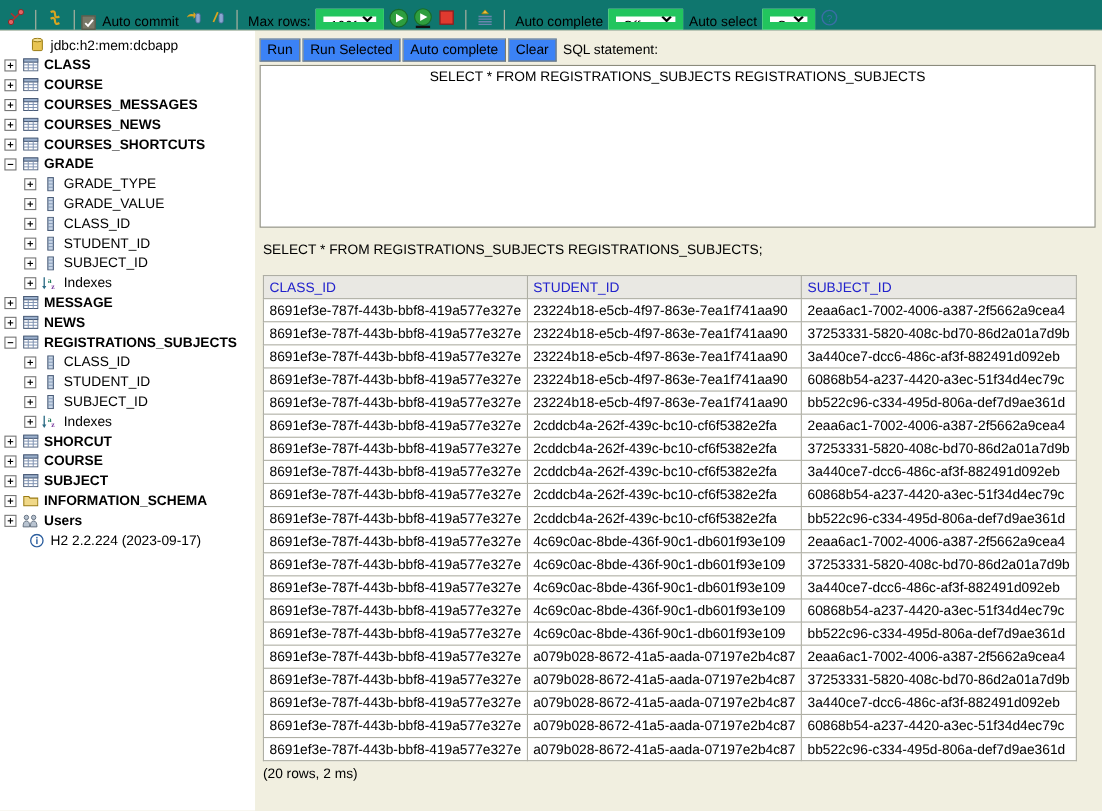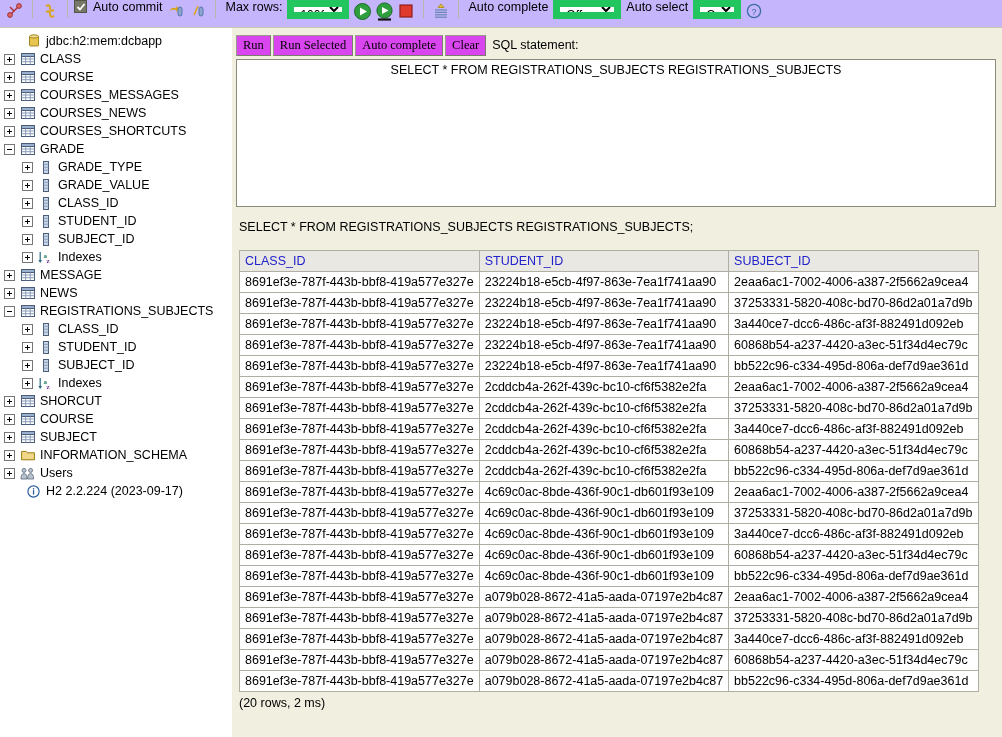--- a/index.html
+++ b/index.html
@@ -10,23 +10,23 @@
     background: #F1EFE0;
     font-family: "Liberation Sans", sans-serif;
     font-size: 12px;
     color: #000;
   }
 
   
   #toolbar {
     height: 28px;
     width: 1002px;
-    background: #c4b5fd;
+    background: #0f766e;
     display: flex;
-    align-items: flex-start;
+    align-items: flex-end;
     padding: 0 4px;
     border-bottom: 1px solid #C9C6B4;
     gap: 0px;
   }
   .tb-icon {
     width: 22px; height: 22px;
     display: inline-flex;
     align-items: center; justify-content: center;
     flex: 0 0 auto;
   }
@@ -81,21 +81,21 @@
     padding: 4px 4px 0 4px;
     flex: 0 0 auto;
   }
   .tree-row {
     display: flex;
     align-items: center;
     height: 18px;
     white-space: nowrap;
     font-size: 12.5px;
   }
-  .tree-row.lvl1 { padding-left: 0px; }
+  .tree-row.lvl1 { padding-left: 0px; font-weight: bold; }
   .tree-row.lvl2 { padding-left: 18px; }
   .tree-row.root { padding-left: 6px; }
   .expander {
     width: 11px; height: 11px;
     border: 1px solid #767676;
     background: #fff;
     position: relative;
     margin-right: 5px;
     flex: 0 0 auto;
   }
@@ -135,23 +135,23 @@
     flex: 0 0 auto;
     overflow: hidden;
   }
   #cmd-bar {
     display: flex;
     align-items: center;
     height: 22px;
     margin-bottom: 3px;
   }
   .cmd-btn {
-    font-family: Liberation Serif, serif;
-    font-size: 12.5px;
-    background: #d946ef;
+    font-family: Liberation Sans, sans-serif;
+    font-size: 12.5px;
+    background: #3b82f6;
     border: 1px solid #9A9A8A;
     border-right-color: #7C7C6E;
     border-bottom-color: #7C7C6E;
     height: 21px;
     padding: 0 6px;
     margin-right: 2px;
     cursor: pointer;
     color: #000;
     line-height: 19px;
   }

